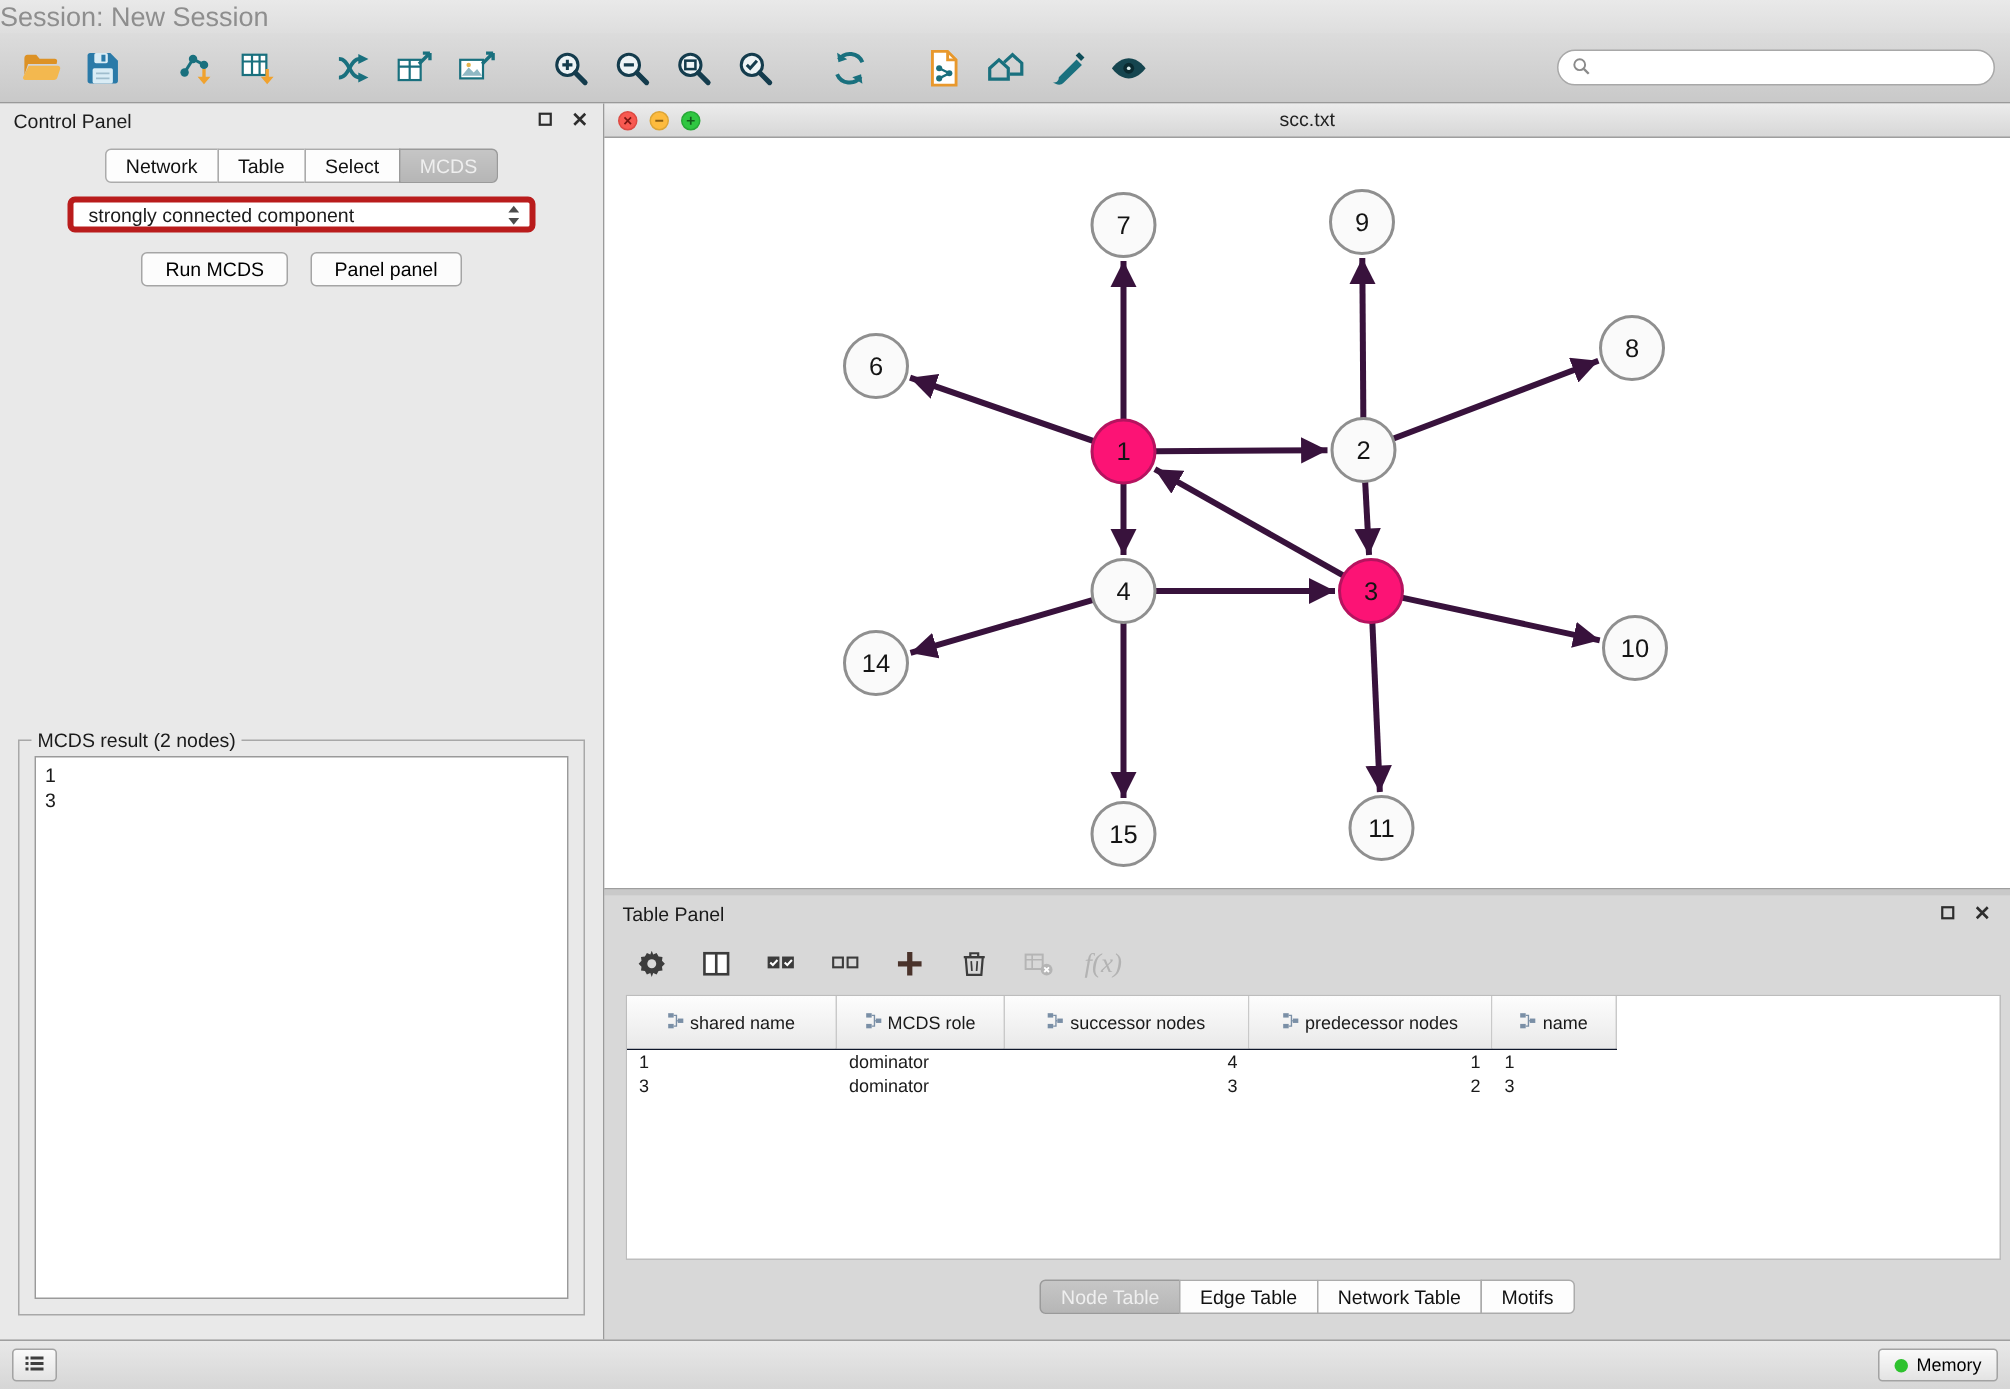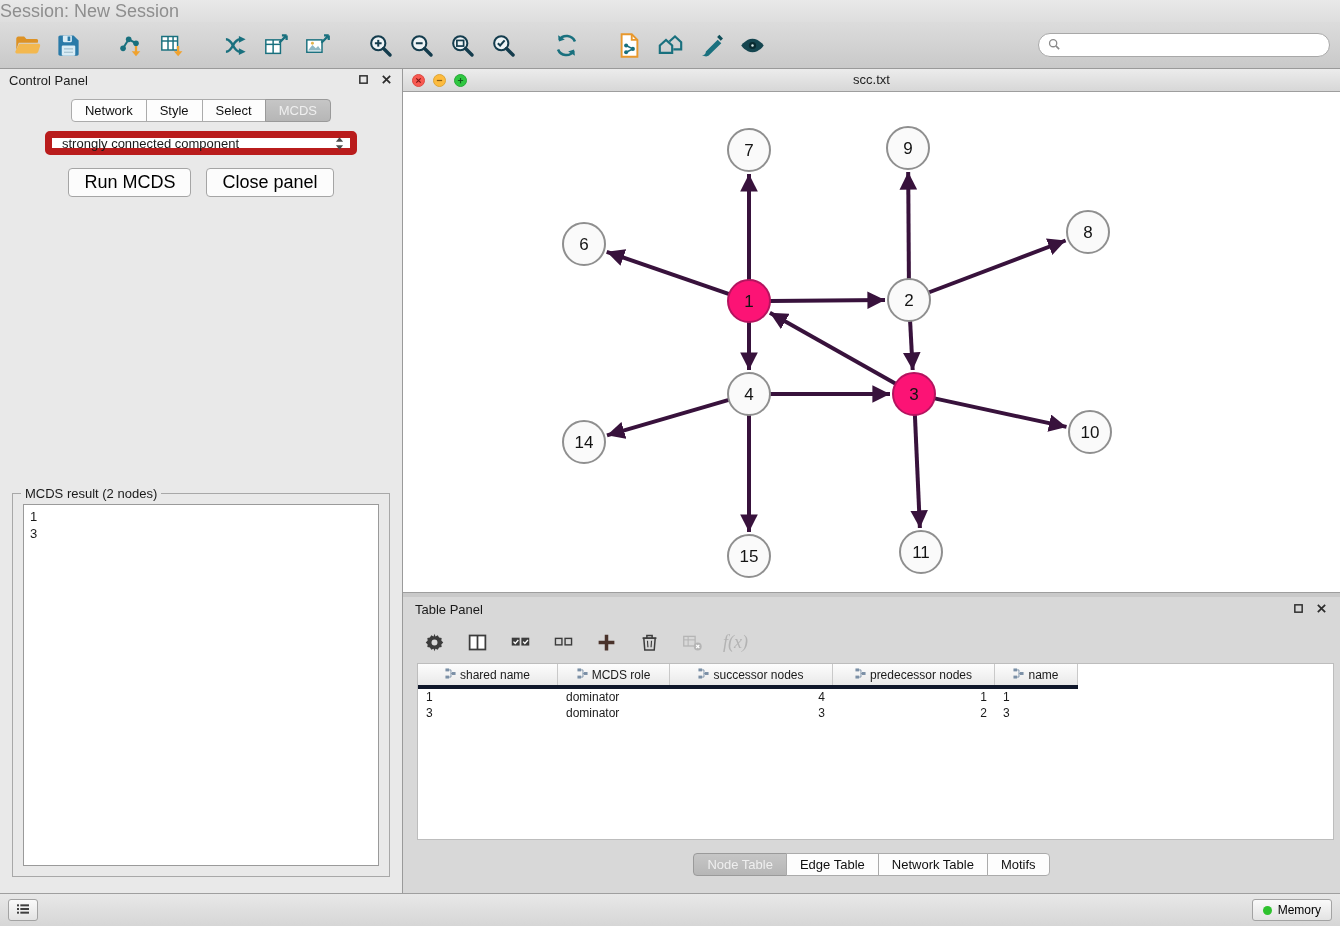--- a/index.html
+++ b/index.html
@@ -57,26 +57,26 @@
   }
   .cp-tab:first-child, .tp-tab:first-child { border-radius:4px 0 0 4px; margin-left:0; }
   .cp-tab:last-child, .tp-tab:last-child { border-radius:0 4px 4px 0; }
   .cp-tab.active, .tp-tab.active {
     background:linear-gradient(#c6c6c6,#b6b6b6); color:#efefef; border-color:#9a9a9a;
   }
 
   .cp-body { flex:1; display:flex; flex-direction:column; min-height:0; }
   .opt-label { text-align:center; margin-top:24px; font-size:13px; }
   .dropdown { width:312px; height:24px; margin:9px auto 0; background:#fff;
-              border:7px solid #b91c1c; border-radius:5px; display:flex;
+              border:4px solid #b91c1c; border-radius:5px; display:flex;
               align-items:center; padding:0 6px 0 10px; cursor:pointer; }
   .dd-value { flex:1; font-size:13px; }
   .dd-stepper svg { width:9px; height:15px; display:block; }
   .cp-buttons { display:flex; justify-content:center; gap:15px; margin-top:13px; }
-  .btn { font-family:"Liberation Sans",sans-serif; font-size:18px; padding:3px 15px;
+  .btn { font-family:"Liberation Sans",sans-serif; font-size:13px; padding:3px 15px;
          background:#fcfcfc; border:1px solid #a5a5a5; border-radius:4px; cursor:pointer; }
   .cp-spacer { flex:1; }
 
   .result-group { margin:0 12px 16px; border:1px solid #a8a8a8; position:relative;
                   height:384px; padding:10px; flex:none; }
   .result-group-label { position:absolute; top:-8px; left:8px; background:#e9e9e9;
                         padding:0 4px; font-size:13px; }
   .result-box { background:#fff; border:1px solid #9a9a9a; height:100%;
                 padding:3px 6px; font-size:13px; line-height:17px; overflow:hidden; }
 
@@ -107,21 +107,21 @@
   .tp-toolbar { flex:none; display:flex; align-items:flex-start; gap:19px; padding:8px 4px 7px 19px; }
   .tp-btn { background:none; border:none; width:24px; height:24px; display:flex;
             align-items:center; justify-content:center; cursor:pointer; }
   .tp-btn svg { width:21px; height:21px; }
   .tp-btn.fx { width:auto; font-family:"Liberation Serif",serif; font-style:italic;
                font-size:18px; color:#b3b3b3; }
   .tp-btn.disabled { cursor:default; }
 
   .table-card { margin:2px 6px 0 14px; background:#fff; border:1px solid #bdbdbd;
                 height:177px; flex:none; overflow:hidden; }
-  .thead { display:flex; height:25px; border-bottom:4px solid #0f172a; width:max-content; }
+  .thead { display:flex; height:36px; border-bottom:1px solid #0f172a; width:max-content; }
   .th { display:flex; align-items:center; justify-content:center; gap:4px;
         background:linear-gradient(#fdfdfd,#e9e9e9);
         border-right:1px solid #c9c9c9; font-size:12px; cursor:pointer; }
   .th svg { width:11px; height:11px; flex:none; }
   .tr { display:flex; height:16px; line-height:16px; }
   .td { font-size:12px; padding:0 8px; }
 
   .tp-tabs { display:flex; justify-content:center; margin-top:13px; }
 
   
@@ -304,40 +304,40 @@
           <button class="pc-btn">
             <span><svg viewBox="0 0 12 12">
                   <path d="M2 2l8 8M10 2l-8 8" stroke="#2d2d2d" stroke-width="1.9"></path>
                 </svg></span>
           </button>
         </span>
       </div>
 
       <div class="cp-tabs">
           <button class="cp-tab">Network</button>
-          <button class="cp-tab">Style</button>
+          <button class="cp-tab">Table</button>
           <button class="cp-tab">Select</button>
           <button class="cp-tab active">MCDS</button>
         </div>
 
       <div class="cp-body">
 
         <div class="dropdown">
           <span class="dd-value">strongly connected component</span>
           <span class="dd-stepper">
             <svg viewBox="0 0 10 16">
                 <path d="M5 1l4 5H1z" fill="#4c4c4c"></path>
                 <path d="M5 15l-4-5h8z" fill="#4c4c4c"></path>
               </svg>
           </span>
         </div>
 
         <div class="cp-buttons">
           <button class="btn">Run MCDS</button>
-          <button class="btn">Close panel</button>
+          <button class="btn">Panel panel</button>
         </div>
 
         <div class="cp-spacer"></div>
 
         <div class="result-group">
           <span class="result-group-label">MCDS result (2 nodes)</span>
           <div class="result-box">
               <div>1</div>
               <div>3</div>
             </div>

